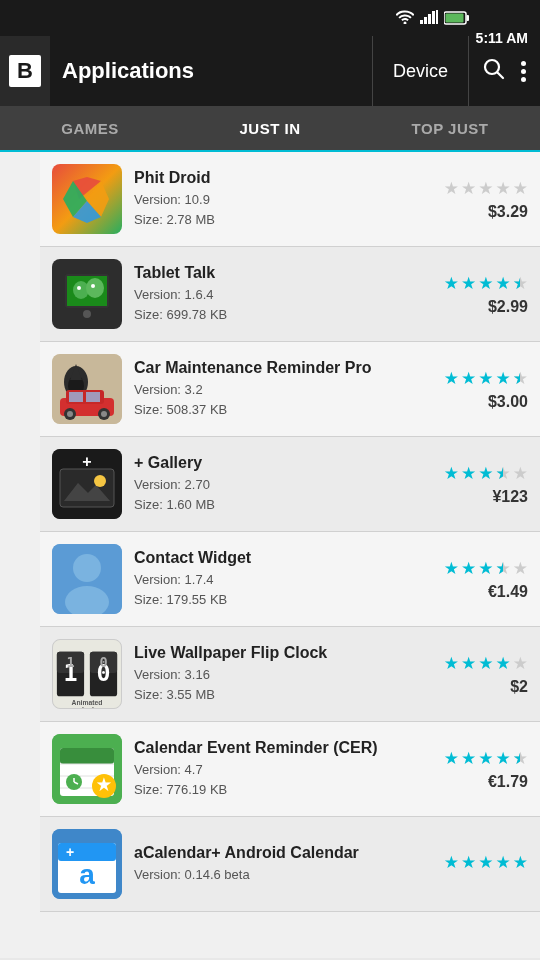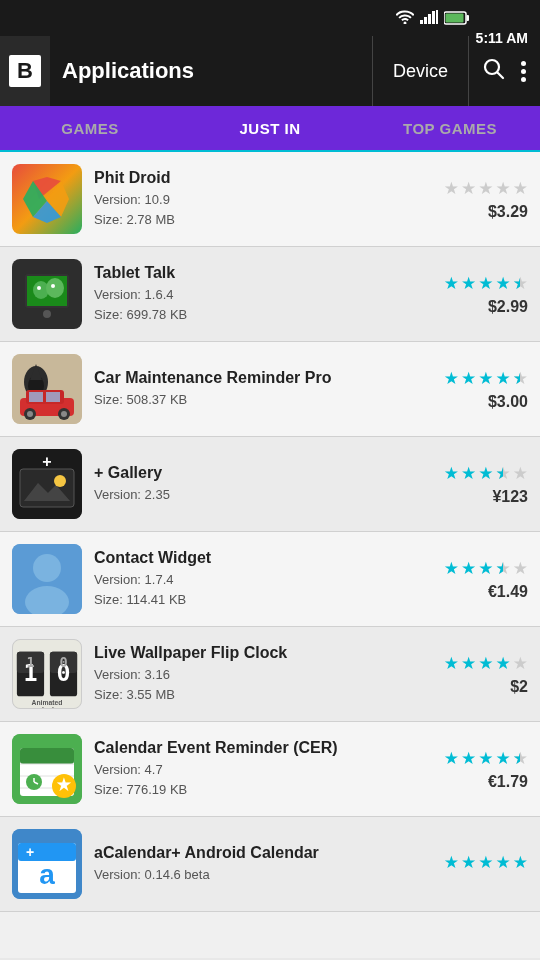--- a/index.html
+++ b/index.html
@@ -84,21 +84,21 @@
       padding: 0 14px;
     }
     .nav-icon {
       color: white;
       font-size: 20px;
       cursor: pointer;
     }
 
     
     .tab-bar {
-      background: #6d28d9;
+      background: #404040;
       height: 46px;
       display: flex;
       align-items: stretch;
       border-bottom: 2px solid #00bcd4;
     }
     .tab {
       flex: 1;
       display: flex;
       align-items: center;
       justify-content: center;
@@ -119,20 +119,21 @@
       left: 0; right: 0;
       height: 2px;
       background: #00bcd4;
     }
 
     
     .app-list {
       background: #f0f0f0;
       overflow-y: auto;
       height: calc(960px - 36px - 70px - 48px);
+      padding-left: 40px;
     }
     .app-item {
       display: flex;
       align-items: center;
       padding: 12px 12px;
       border-bottom: 1px solid #d0d0d0;
       background: #f5f5f5;
     }
     .app-item:nth-child(even) {
       background: #ebebeb;
@@ -273,21 +274,21 @@
 </div>
 
 <div class="tab-bar">
   <div class="tab">
     <span>GAMES</span>
   </div>
   <div class="tab active">
     <span>JUST IN</span>
   </div>
   <div class="tab">
-    <span>TOP GAMES</span>
+    <span>TOP JUST</span>
   </div>
 </div>
 
 <div class="app-list" id="app-list">
 <div class="app-item">
     <div class="app-icon icon-phit">
         <svg width="56" height="56" viewBox="0 0 56 56">
           <polygon points="28,4 52,16 52,40 28,52 4,40 4,16" fill="none"></polygon>
           <polygon points="14,10 28,6 42,10 20,28" fill="#e74c3c" opacity="0.9"></polygon>
           <polygon points="42,10 50,28 42,46 28,30" fill="#f39c12" opacity="0.9"></polygon>
@@ -354,20 +355,21 @@
           <rect x="17" y="38" width="14" height="10" fill="#90caf9" opacity="0.7"></rect>
           <rect x="34" y="38" width="14" height="10" fill="#90caf9" opacity="0.7"></rect>
           <circle cx="18" cy="60" r="6" fill="#333"></circle>
           <circle cx="52" cy="60" r="6" fill="#333"></circle>
           <circle cx="18" cy="60" r="3" fill="#888"></circle>
           <circle cx="52" cy="60" r="3" fill="#888"></circle>
         </svg>
       </div>
     <div class="app-info">
       <div class="app-name">Car Maintenance Reminder Pro</div>
+      <div class="app-meta">Version: 3.2</div>
       <div class="app-meta">Size: 508.37 KB</div>
     </div>
     <div class="app-rating">
       <div class="stars">
           <span class="star">★</span>
           <span class="star">★</span>
           <span class="star">★</span>
           <span class="star">★</span>
           <span class="star" style="position:relative;display:inline-block;"><span style="color:#ccc;">★</span><span style="color:#00bcd4;position:absolute;left:0;overflow:hidden;width:50%;">★</span></span>
         </div>
@@ -383,21 +385,22 @@
           <polygon points="12,52 26,34 36,44 44,36 58,52" fill="#333"></polygon>
           <polygon points="26,34 36,44 44,36 58,52 12,52" fill="#444"></polygon>
 
           <circle cx="48" cy="32" r="6" fill="#f4c542"></circle>
 
           <text x="35" y="18" text-anchor="middle" fill="white" font-size="16" font-weight="bold">+</text>
         </svg>
       </div>
     <div class="app-info">
       <div class="app-name">+ Gallery</div>
-      <div class="app-meta">Version: 2.35</div>
+      <div class="app-meta">Version: 2.70</div>
+      <div class="app-meta">Size: 1.60 MB</div>
     </div>
     <div class="app-rating">
       <div class="stars">
           <span class="star">★</span>
           <span class="star">★</span>
           <span class="star">★</span>
           <span class="star" style="position:relative;display:inline-block;"><span style="color:#ccc;">★</span><span style="color:#00bcd4;position:absolute;left:0;overflow:hidden;width:50%;">★</span></span>
           <span class="star empty">★</span>
         </div>
       <div class="app-price">¥123</div>
@@ -408,21 +411,21 @@
         <svg width="70" height="70" viewBox="0 0 70 70">
           <rect width="70" height="70" fill="#5b9bd5" rx="8"></rect>
 
           <circle cx="35" cy="24" r="14" fill="#7ab3e0"></circle>
           <ellipse cx="35" cy="58" rx="22" ry="16" fill="#7ab3e0"></ellipse>
         </svg>
       </div>
     <div class="app-info">
       <div class="app-name">Contact Widget</div>
       <div class="app-meta">Version: 1.7.4</div>
-      <div class="app-meta">Size: 114.41 KB</div>
+      <div class="app-meta">Size: 179.55 KB</div>
     </div>
     <div class="app-rating">
       <div class="stars">
           <span class="star">★</span>
           <span class="star">★</span>
           <span class="star">★</span>
           <span class="star" style="position:relative;display:inline-block;"><span style="color:#ccc;">★</span><span style="color:#00bcd4;position:absolute;left:0;overflow:hidden;width:50%;">★</span></span>
           <span class="star empty">★</span>
         </div>
       <div class="app-price">€1.49</div>

